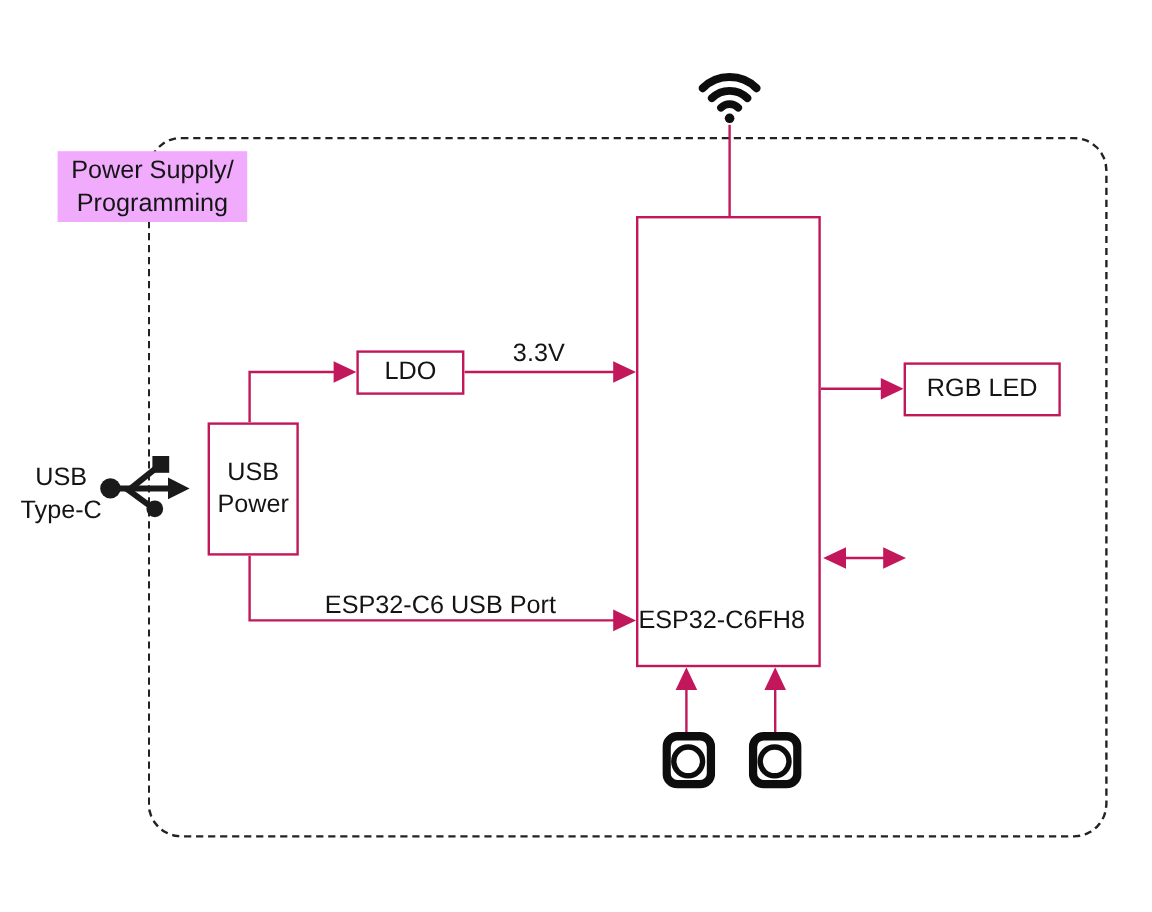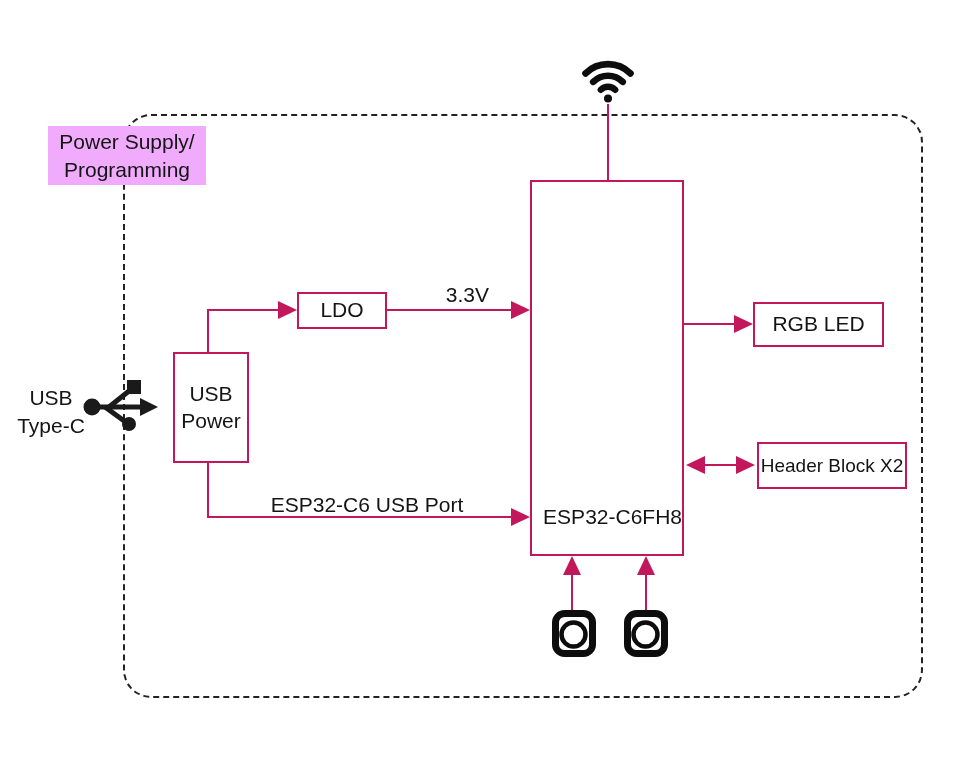--- a/index.html
+++ b/index.html
@@ -49,21 +49,21 @@
     padding:2px 4px;
   }
   .icon{
     position:absolute;
     z-index:4;
     line-height:0;
   }
   .esp-label{
     position:absolute;
     left:0;right:0;top:322px;
-    text-align:right;
+    text-align:left;
     font-size:21px;
   }
   .node-esp32{align-items:flex-start;justify-content:center;}
 </style>
 </head>
 <body>
 
 <div class="canvas">
 
   <div class="frame"></div>
@@ -103,35 +103,32 @@
     <span>
       <span>USB</span><br>
       <span>Power</span>
     </span>
   </div>
 
   <div class="node" style="left:753px;top:302px;width:131px;height:45px;">
     <span>RGB LED</span>
   </div>
 
-  <div class="node" style="left:757px;top:442px;width:150px;height:47px;font-size:19px;">
-    <span>Header Block X2</span>
-  </div>
 
   <div class="freelabel frame-label" style="left:48px;top:126px;width:150px;">
     <span>Power Supply/</span><br>
     <span>Programming</span>
   </div>
 
   <div class="freelabel" style="left:10px;top:384px;width:82px;">
     <span>USB</span><br>
     <span>Type-C</span>
   </div>
 
-  <div class="freelabel" style="left:409px;top:281px;width:80px;text-align:right;">3.3V</div>
+  <div class="freelabel" style="left:409px;top:281px;width:80px;">3.3V</div>
 
   <div class="freelabel" style="left:267px;top:491px;width:200px;">ESP32-C6 USB Port</div>
 
   <div class="icon" style="left:582px;top:57px;">
     <svg width="52" height="46" viewBox="0 0 26 23" fill="none">
       <path d="M1.8,8.2 a15.9,15.9 0 0 1 22.4,0" stroke="#0d0d0d" stroke-width="3.4" stroke-linecap="round"></path>
       <path d="M5.6,12.4 a10.5,10.5 0 0 1 14.8,0" stroke="#0d0d0d" stroke-width="3.3" stroke-linecap="round"></path>
       <path d="M9.4,16.4 a5.1,5.1 0 0 1 7.2,0" stroke="#0d0d0d" stroke-width="3.2" stroke-linecap="round"></path>
       <circle cx="13" cy="20.8" r="2.0" fill="#0d0d0d"></circle>
     </svg>

